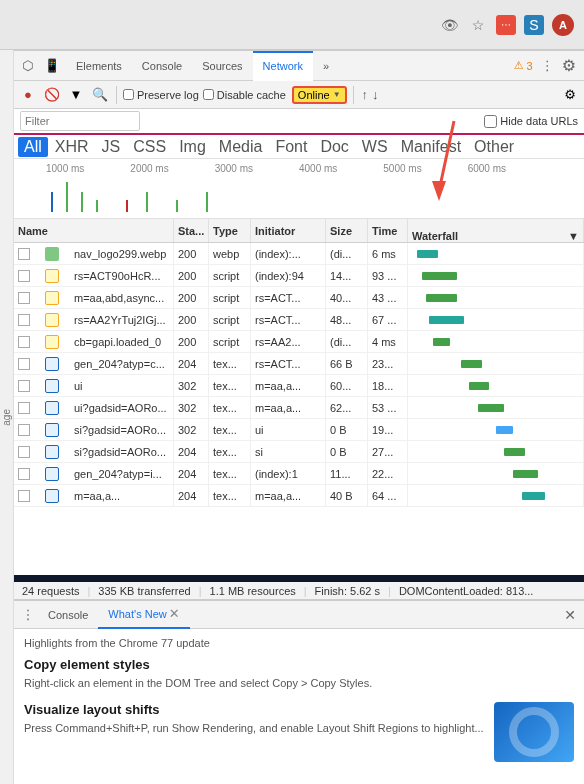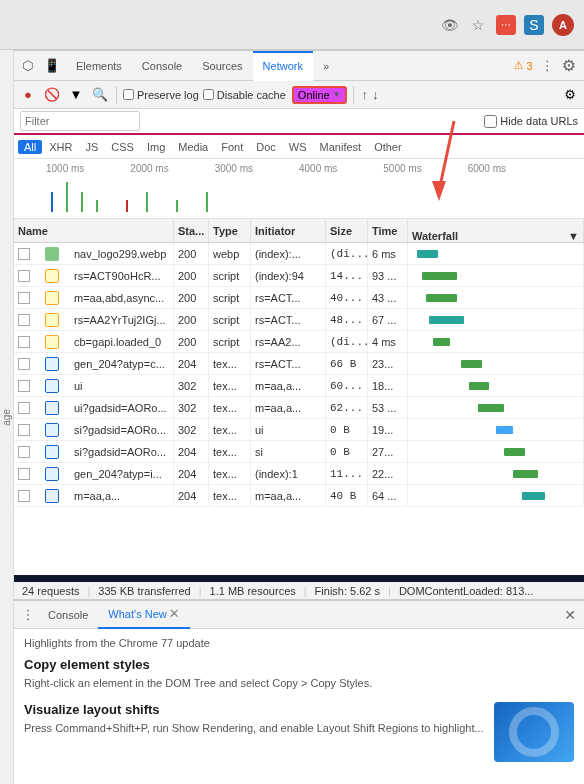--- a/index.html
+++ b/index.html
@@ -125,21 +125,21 @@
     .checkbox-label {
       display: flex; align-items: center; gap: 3px;
       font-size: 11px; color: #333;
     }
     .checkbox-label input { width: 11px; height: 11px; cursor: pointer; }
     .divider { width: 1px; height: 18px; background: #ccc; margin: 0 2px; }
 
     
     .online-dropdown {
       display: flex; align-items: center;
-      background: #d946ef;
+      background: #fde047;
       border: 2px solid #e74c3c;
       border-radius: 3px;
       padding: 1px 4px;
       font-size: 11px;
       cursor: pointer;
       gap: 3px;
       margin-left: 2px;
       position: relative;
     }
     .online-dropdown::after {
@@ -184,21 +184,21 @@
       display: flex;
       align-items: center;
       height: 24px;
       padding: 0 4px;
       background: #fff;
       border-bottom: 1px solid #e0e0e0;
       gap: 1px;
     }
     .type-btn {
       padding: 1px 6px;
-      font-size: 11px;
+      font-size: 16px;
       cursor: pointer;
       border-radius: 2px;
       color: #555;
     }
     .type-btn.active {
       background: #1a73e8;
       color: #fff;
     }
 
     
@@ -277,21 +277,21 @@
       overflow: hidden;
       text-overflow: ellipsis;
       border-right: 1px solid #f0f0f0;
       height: 100%;
       display: flex; align-items: center;
     }
     .td.name { width: 160px; gap: 15px; }
     .td.status { width: 35px; }
     .td.type { width: 42px; }
     .td.initiator { width: 75px; }
-    .td.size { width: 42px; font-family: Liberation Mono, monospace; }
+    .td.size { width: 42px; }
     .td.time { width: 40px; }
     .td.waterfall { flex: 1; position: relative; }
     .row-checkbox {
       width: 12px; height: 12px; flex-shrink: 0;
       border: 1px solid #aaa;
       background: #fff;
     }
     .row-icon {
       width: 14px; height: 14px;
       flex-shrink: 0;

